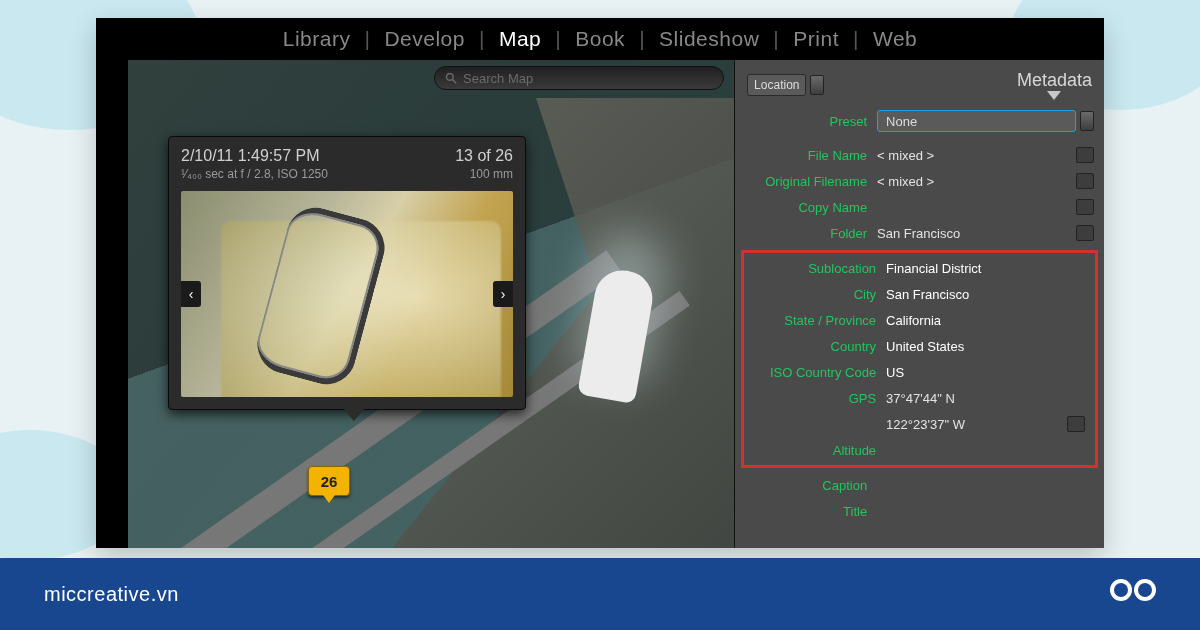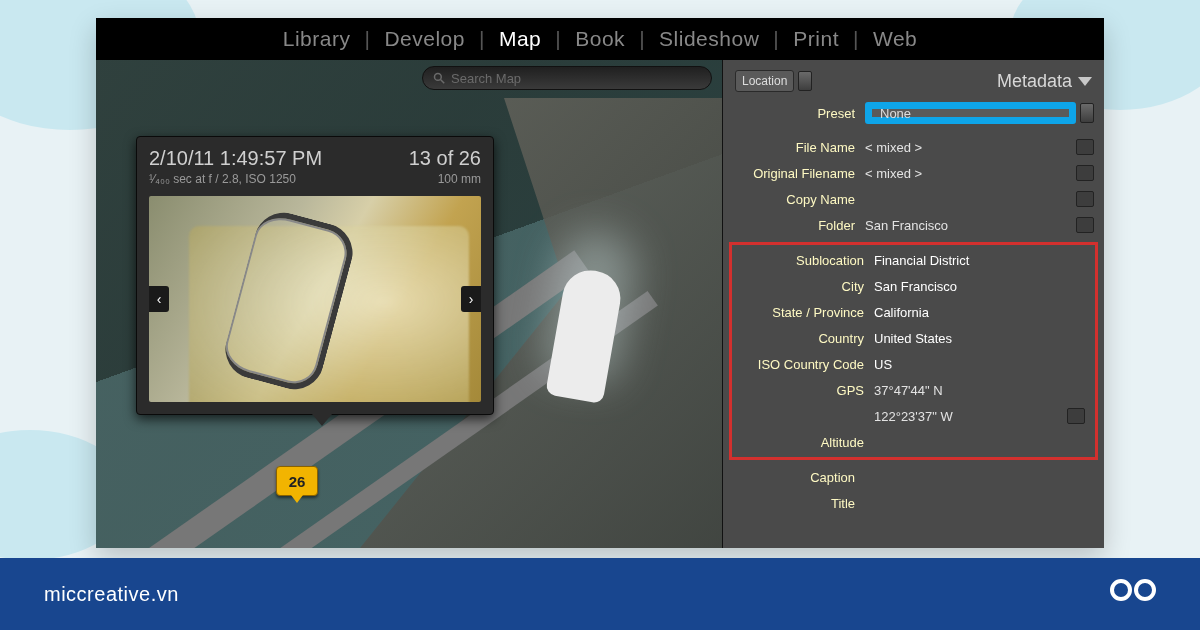--- a/index.html
+++ b/index.html
@@ -59,20 +59,21 @@
     display: flex;
     min-height: 0;
   }
 
   
   .map-area {
     position: relative;
     width: 626px;
     background: linear-gradient(130deg, #5a5a52 0%, #3a3e3b 40%, #364c4d 60%, #4a6266 100%);
     overflow: hidden;
+    margin-left: 32px;
   }
   
   .water {
     position: absolute; inset: 0;
     background:
       linear-gradient(160deg, rgba(40,60,58,.85) 0 45%, rgba(70,100,100,.9) 45% 100%);
   }
   .dock {
     position: absolute;
     left: 240px; top: 38px;
@@ -129,21 +130,21 @@
     background: #2b2b2b;
     border: 1px solid #0a0a0a;
     border-radius: 4px;
     box-shadow: 0 4px 12px rgba(0,0,0,.7);
     padding: 10px 12px 12px;
     color: #d0d0d0;
     font-size: 13px;
   }
   .popup-head {
     display: flex; justify-content: space-between;
-    font-size: 20px;
+    font-size: 16px;
     gap: 36px;
   }
   .popup-sub {
     display: flex; justify-content: space-between;
     color: #9a9a9a;
     font-size: 12px;
     margin-top: 2px;
   }
   .photo-wrap {
     position: relative;
@@ -241,59 +242,59 @@
     width: 14px; height: 20px;
     background: linear-gradient(#6a6a6a,#3e3e3e);
     border: 1px solid #222;
     border-radius: 2px;
     margin-left: 4px;
   }
   .panel-title {
     margin-left: auto;
     font-size: 18px;
     color: #d7d7d7;
-    display: flex; align-items: center; gap: 6px;
+    display: flex; align-items: center;  flex-direction: column;
   }
   .tri {
     width: 0; height: 0;
     border-left: 7px solid transparent;
     border-right: 7px solid transparent;
     border-top: 9px solid #c8c8c8;
   }
   .row {
     display: flex;
     align-items: center;
     height: 26px;
     padding: 0 10px 0 0;
   }
   .row .lbl {
     width: 142px;
     text-align: right;
     padding-right: 10px;
-    color: #fef9c3;
+    color: #22c55e;
     font-size: 13px;
   }
   .row .val {
     flex: 1;
     color: #e3e3e3;
     font-size: 13px;
     white-space: nowrap;
     overflow: hidden;
   }
   .row .val.muted { color: #ffffff; }
   .row .act {
     width: 18px; height: 16px;
     background: #3d3d3d;
     border: 1px solid #222;
     border-radius: 2px;
     margin-left: 4px;
   }
   .preset-row .dd {
     flex:1; height: 22px;
-    background:#5a5a5a; border:7px solid #0ea5e9; border-radius:3px;
+    background:#5a5a5a; border:1px solid #0ea5e9; border-radius:3px;
     display:flex; align-items:center; padding:0 8px; font-size:13px; color:#ddd;
   }
   .highlight-box {
     margin: 4px 6px;
     border: 3px solid #d3302e;
     padding: 2px 0;
   }
 
   
   .footer {

